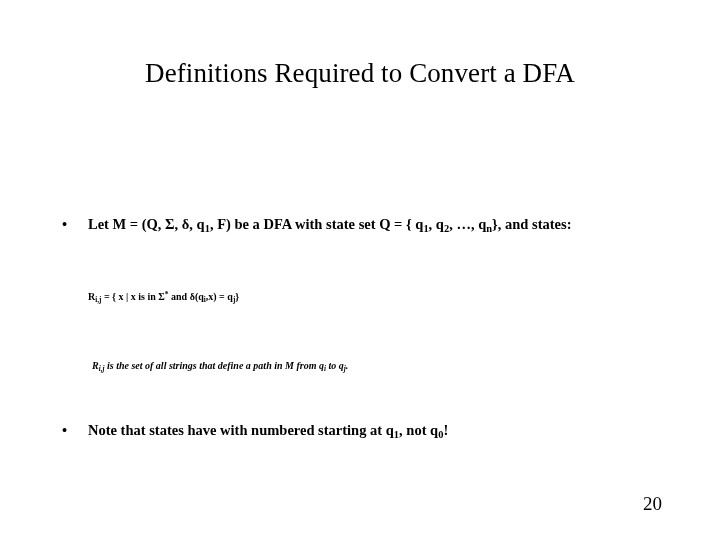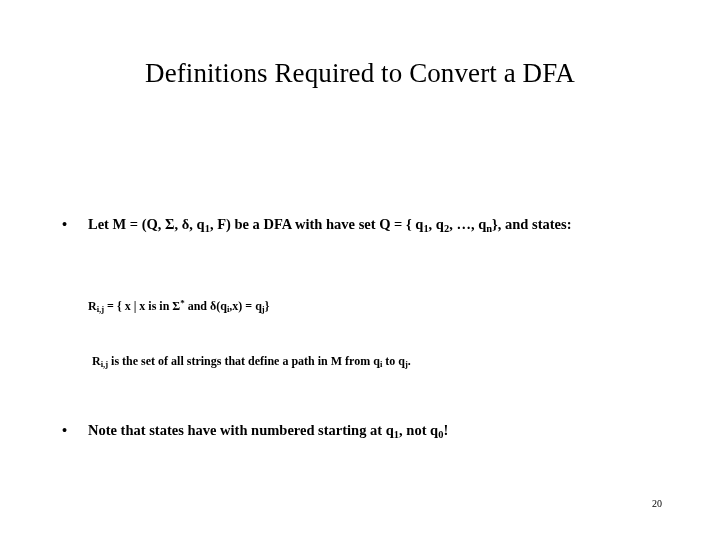--- a/index.html
+++ b/index.html
@@ -63,32 +63,31 @@
     line-height: 19px;
     font-weight: bold;
   }
   .bullet-text {
     display: block;
     margin-left: 26px;
   }
 
   .plain-row {
     position: absolute;
-    font-size: 12px;
+    font-size: 10px;
     line-height: 19px;
     font-weight: bold;
     color: #000000;
     white-space: nowrap;
-    margin-top: 10px;
   }
 
   
   #bullet-1 { left: 62px;  top: 215px; width: 560px; }
   #formula-1 { left: 88px; top: 287px; }
-  #formula-2 { left: 92px; top: 342px; }
+  #formula-2 { left: 92px; top: 356px; font-style: italic; }
   #bullet-2 { left: 62px;  top: 421px; width: 560px; }
 
   sub {
     font-size: 0.72em;
     vertical-align: baseline;
     position: relative;
     bottom: -0.28em;
     line-height: 0;
   }
   sup {
@@ -97,41 +96,41 @@
     position: relative;
     top: -0.42em;
     line-height: 0;
   }
 
   
   .page-number {
     position: absolute;
     right: 58px;
     top: 496px;
-    font-size: 10px;
+    font-size: 19px;
     line-height: 15px;
     font-weight: normal;
     color: #000000;
     font-family: "Liberation Serif", "DejaVu Serif", serif;
   }
 </style>
 </head>
 <body>
 
 <div class="slide">
 
   <div class="slide-title">
     <span class="tline">Definitions Required to Convert a DFA</span>
   </div>
 
   <div class="body-region">
 
     <div class="bullet-row" id="bullet-1">
       <span class="bullet-mark">•</span>
-      <span class="bullet-text"><span>Let M = (Q, Σ, δ, q</span><sub>1</sub><span>, F) be a DFA with have set Q = { q</span><sub>1</sub><span>, q</span><sub>2</sub><span>, …, q</span><sub>n</sub><span>}, and states:</span></span>
+      <span class="bullet-text"><span>Let M = (Q, Σ, δ, q</span><sub>1</sub><span>, F) be a DFA with state set Q = { q</span><sub>1</sub><span>, q</span><sub>2</sub><span>, …, q</span><sub>n</sub><span>}, and states:</span></span>
     </div>
 
     <div class="plain-row" id="formula-1"><span>R</span><sub>i,j</sub><span> = { x | x is in Σ</span><sup>*</sup><span> and δ(q</span><sub>i</sub><span>,x) = q</span><sub>j</sub><span>}</span></div>
 
     <div class="plain-row" id="formula-2"><span>R</span><sub>i,j</sub><span> is the set of all strings that define a path in M from q</span><sub>i</sub><span> to q</span><sub>j</sub><span>.</span></div>
 
     <div class="bullet-row" id="bullet-2">
       <span class="bullet-mark">•</span>
       <span class="bullet-text"><span>Note that states have with numbered starting at q</span><sub>1</sub><span>, not q</span><sub>0</sub><span>!</span></span>
     </div>

